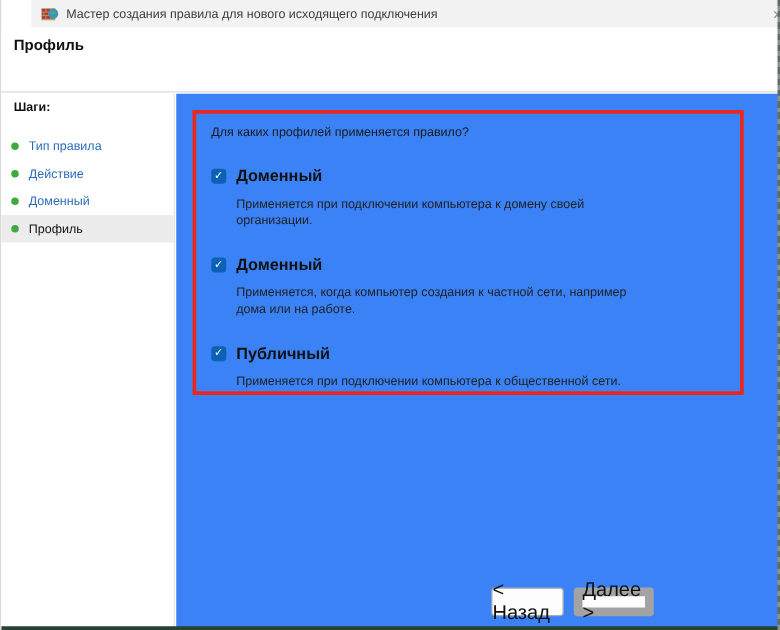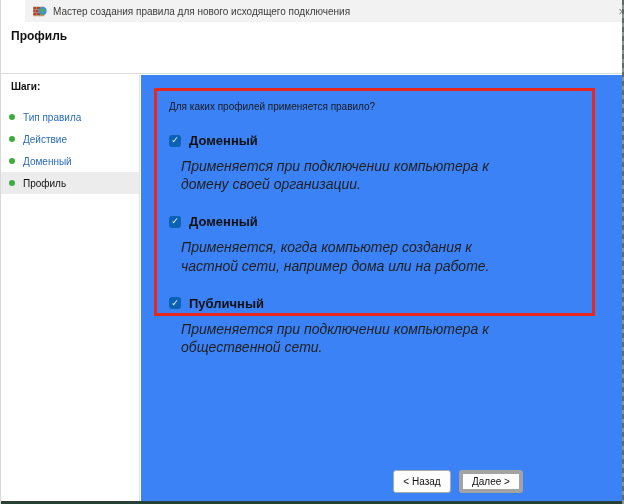--- a/index.html
+++ b/index.html
@@ -30,26 +30,26 @@
 
   
   .red-rect{position:absolute;left:13px;top:13px;width:441px;height:228px;border:3px solid #e8281e;background:transparent;}
   .rect-inner{position:absolute;left:12px;top:10px;right:10px;}
   .question{font-size:10px;color:#1a1a1a;}
 
   .profile-group{margin-top:21px;}
   .chk-row{display:flex;align-items:center;}
   .checkbox{width:12px;height:12px;border-radius:3px;background:#0b62b5;display:flex;align-items:center;justify-content:center;color:#fff;font-size:9px;line-height:1;cursor:pointer;flex:0 0 auto;}
   .chk-label{font-size:13px;font-weight:bold;color:#111;margin-left:8px;cursor:pointer;}
-  .chk-desc{font-size:14px;color:#1f1f1f;margin:9px 0 0 12px;max-width:318px;line-height:1.3;font-style:italic;}
+  .chk-desc{font-size:10px;color:#1f1f1f;margin:9px 0 0 20px;max-width:318px;line-height:1.3;}
 
   
-  .btn{position:absolute;top:470px;height:23px;background:#fdfdfd;border:1px solid #ababab;border-radius:3px;font-size:10px;color:#111;display:flex;align-items:center;justify-content:center;cursor:pointer;}
+  .btn{position:absolute;top:470px;height:23px;background:#fdfdfd;border:1px solid #ababab;border-radius:3px;font-size:16px;color:#111;display:flex;align-items:center;justify-content:center;cursor:pointer;}
   .btn-back{left:392px;width:58px;}
-  .btn-next{left:458px;width:64px;border:4px solid #a3a3a3;}
+  .btn-next{left:458px;width:64px;border:7px solid #a3a3a3;}
   .btn-cancel{left:538px;width:60px;}
 
   
   .bottom-edge{position:absolute;left:0;right:0;bottom:0;height:3px;background:#274234;}
   .right-edge{position:absolute;top:0;bottom:0;right:0;width:2px;background:repeating-linear-gradient(to bottom,#5f6b63 0 5px,#8a948c 5px 9px);}
 </style>
 </head>
 <body>
 
 <div class="window">

